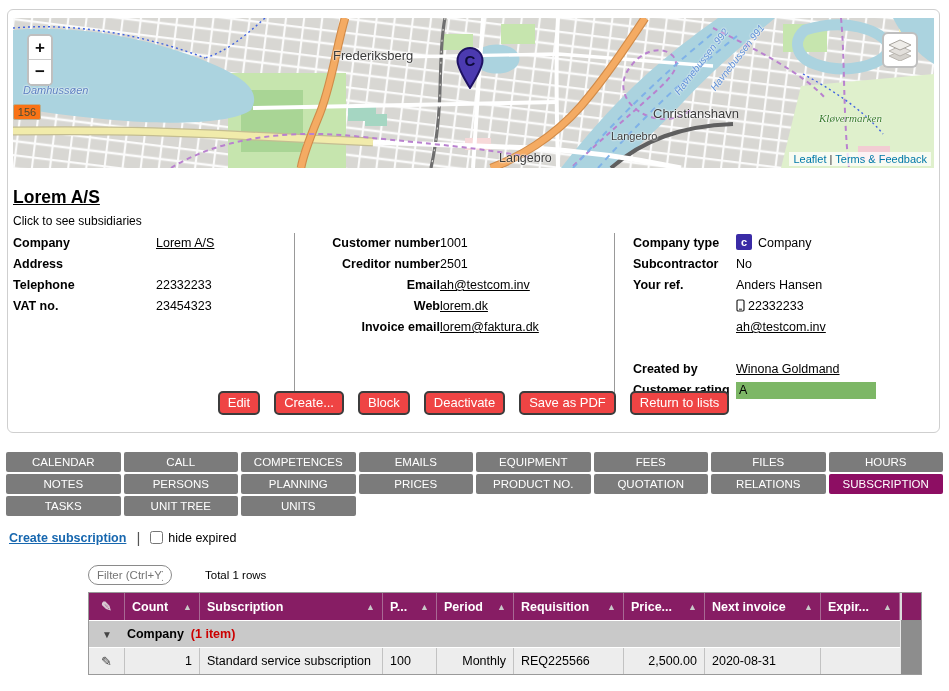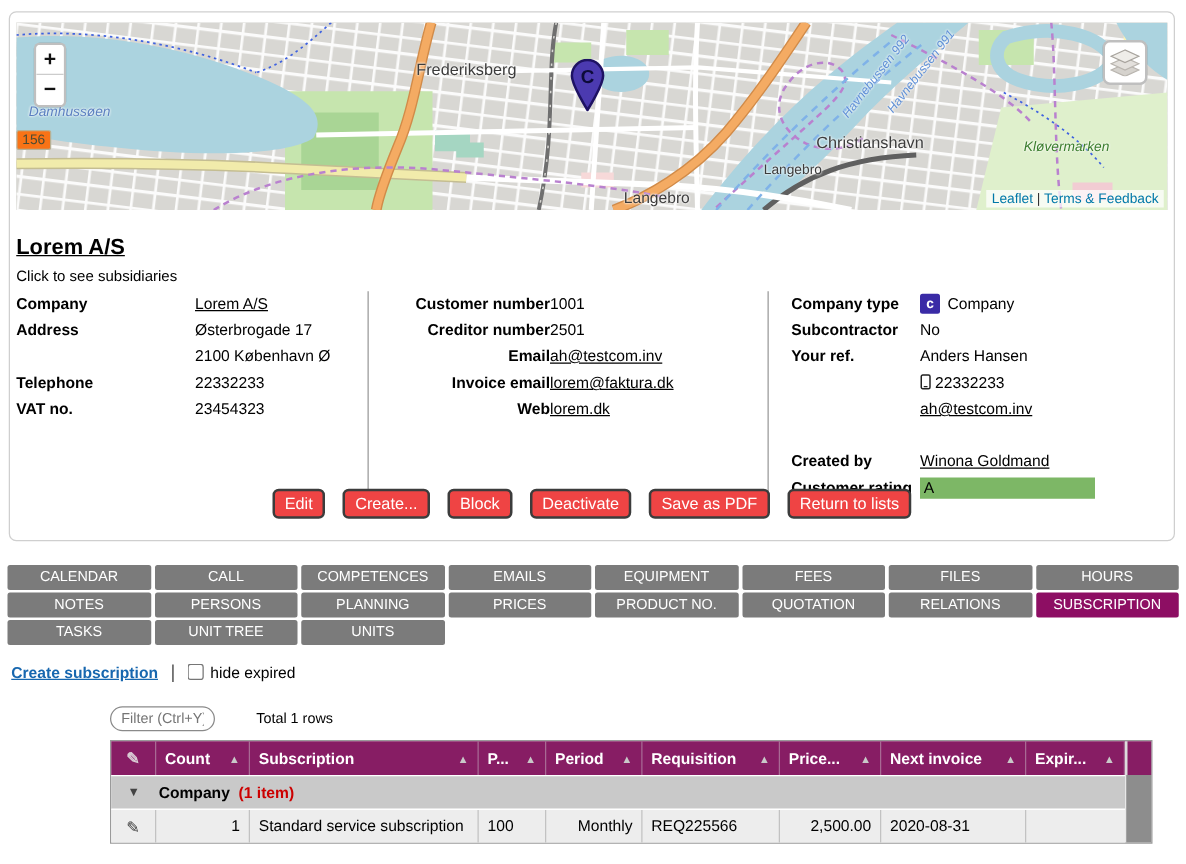--- a/index.html
+++ b/index.html
@@ -9,21 +9,21 @@
   #panel { position:absolute; left:7px; top:9px; width:933px; height:424px; background:#fff;
            border:1px solid #cfcfcf; border-radius:6px; }
   
   #map { position:absolute; left:5px; top:8px; width:921px; height:150px; background:#d8d7d3; overflow:hidden; cursor:grab; }
   #map svg.base { position:absolute; left:0; top:0; }
   .maplabel { position:absolute; color:#3c3c3c; text-shadow:0 0 2px #fff,0 0 2px #fff; white-space:nowrap; }
   .lbl-fred { left:320px; top:30px; font-size:13px; }
   .lbl-chr  { left:640px; top:88px; font-size:13px; }
   .lbl-lan  { left:598px; top:112px; font-size:11px; }
   .lbl-ves  { left:486px; top:133px; font-size:12.5px; }
-  .lbl-klo  { left:806px; top:94px; font-size:11px; font-style:italic; color:#3a7d2c; }
+  .lbl-klo  { left:806px; top:94px; font-size:11px; font-style:italic; color:#3a7d2c;font-family:Liberation Serif, serif; }
   .lbl-dam  { left:10px;  top:66px; font-size:11px; font-style:italic; color:#5a7fc0; }
   .lbl-hav1 { left:648px; top:38px; font-size:10px; font-style:italic; color:#5e8fd6; transform:rotate(-52deg); }
   .lbl-hav2 { left:684px; top:34px; font-size:10px; font-style:italic; color:#5e8fd6; transform:rotate(-52deg); }
   .route-badge { position:absolute; left:0px; top:86px; width:28px; height:16px; background:#f97316;
                  border:1px solid #b8b094; border-radius:2px; font-size:11px; color:#4b4b33;
                  display:flex; align-items:center; justify-content:center; }
   
   .zoomctl { position:absolute; left:14px; top:16px; width:26px; border:2px solid rgba(0,0,0,.25);
              border-radius:5px; overflow:hidden; background:#fff; }
   .zoomctl .zbtn { width:100%; height:24px; background:#fff; border:0; font-size:17px; font-weight:bold;
@@ -224,24 +224,20 @@
   <div id="company-sub">Click to see subsidiaries</div>
 
   <div id="details">
     <div class="dcol1">
       <div class="drow">
         <span class="dlabel">Company</span>
         <a class="dark-link">Lorem A/S</a>
       </div>
       <div class="drow">
         <span class="dlabel">Address</span>
-        <span>
-          <span style="display:block">Østerbrogade 17</span>
-          <span style="display:block">2100 København Ø</span>
-        </span>
       </div>
       <div class="drow">
         <span class="dlabel">Telephone</span>
         <span>22332233</span>
       </div>
       <div class="drow">
         <span class="dlabel">VAT no.</span>
         <span>23454323</span>
       </div>
     </div>
@@ -253,26 +249,26 @@
       </div>
       <div class="drow">
         <span class="dlabel">Creditor number</span>
         <span>2501</span>
       </div>
       <div class="drow">
         <span class="dlabel">Email</span>
         <a class="dark-link">ah@testcom.inv</a>
       </div>
       <div class="drow">
+        <span class="dlabel">Web</span>
+        <a class="dark-link">lorem.dk</a>
+      </div>
+      <div class="drow">
         <span class="dlabel">Invoice email</span>
         <a class="dark-link">lorem@faktura.dk</a>
-      </div>
-      <div class="drow">
-        <span class="dlabel">Web</span>
-        <a class="dark-link">lorem.dk</a>
       </div>
     </div>
 
     <div class="dcol3">
       <div class="drow">
         <span class="dlabel">Company type</span>
         <span>
           <span class="type-badge">c</span><span>Company</span>
         </span>
       </div>

